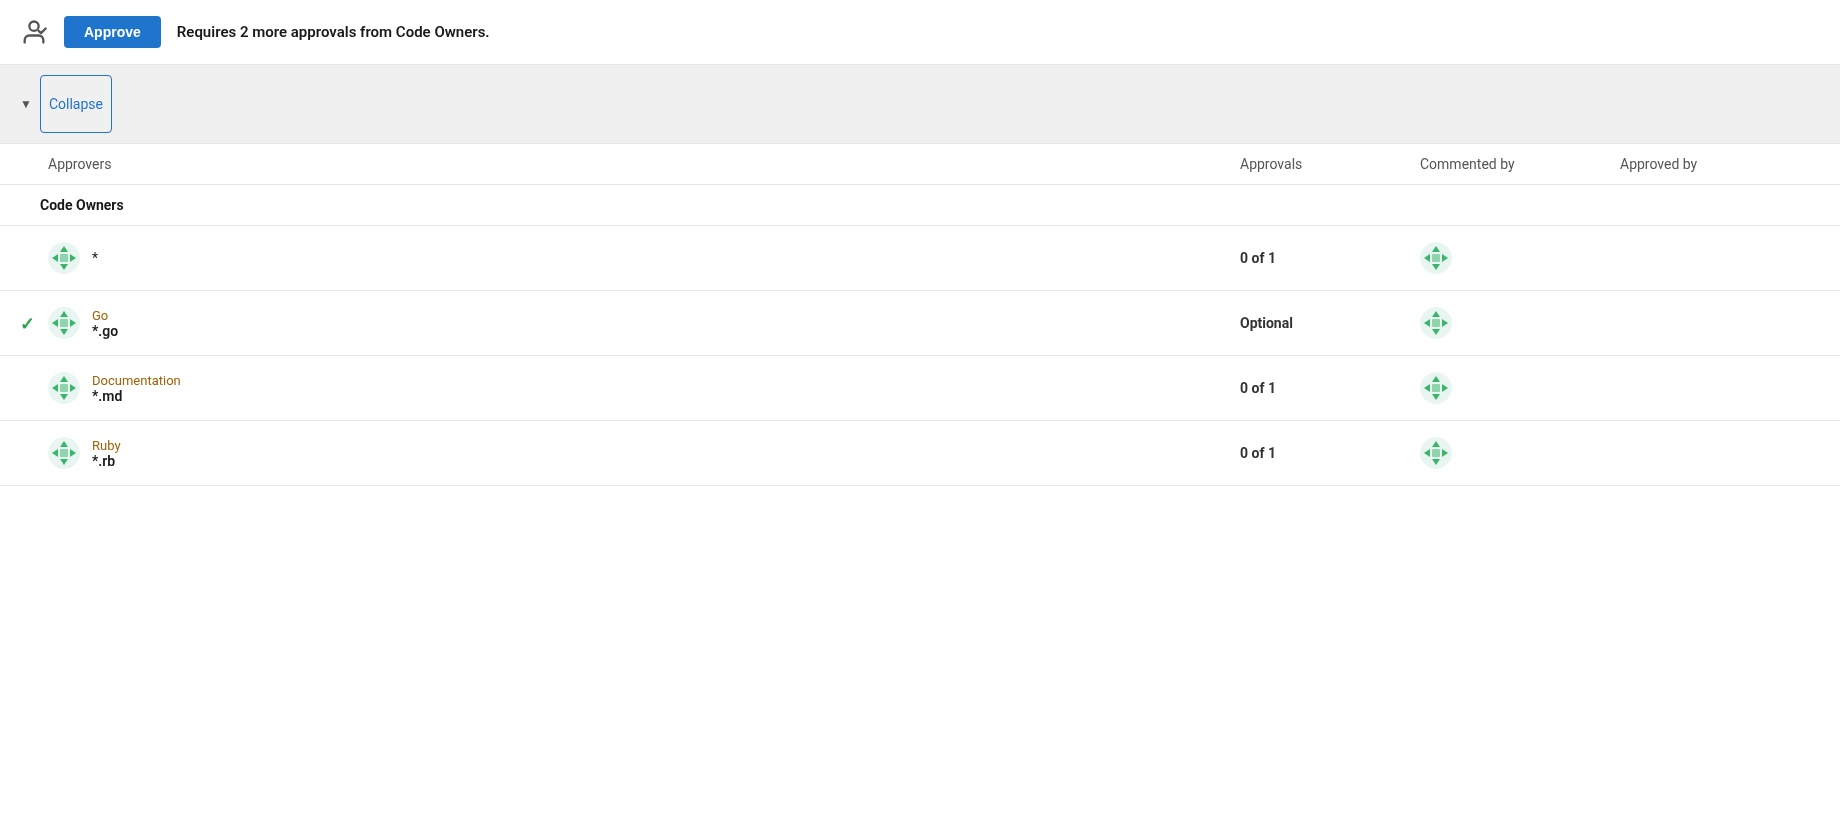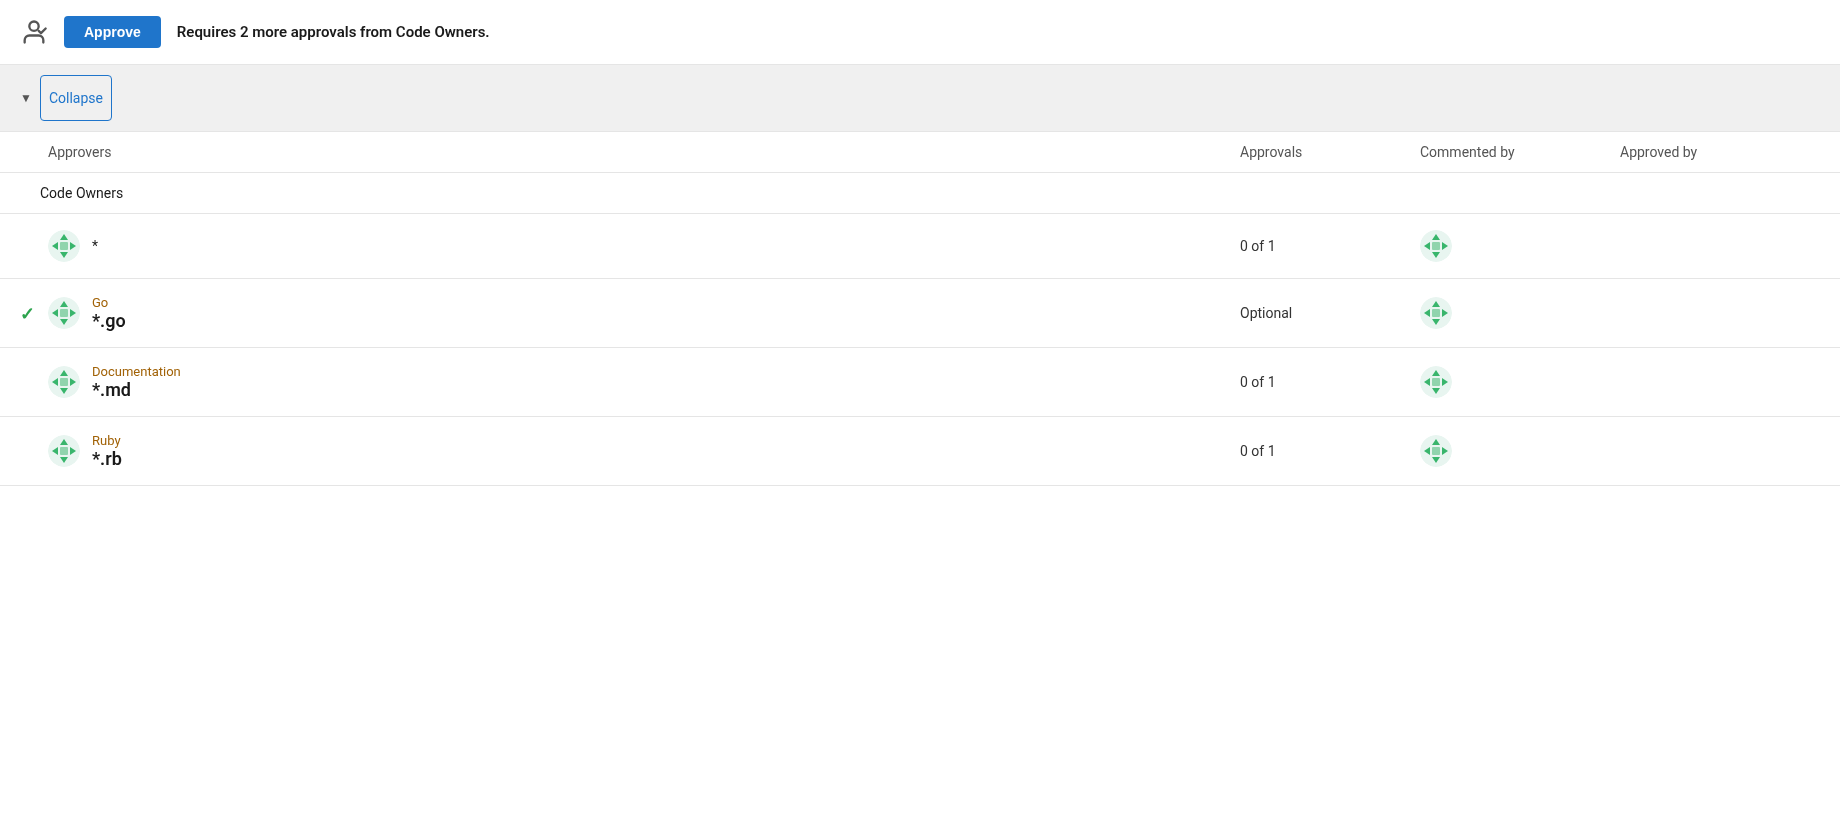--- a/index.html
+++ b/index.html
@@ -61,21 +61,21 @@
       color: #555;
       cursor: pointer;
     }
 
     .collapse-link {
       color: #1f75cb;
       text-decoration: none;
       font-size: 14px;
       border: 1px solid #1f75cb;
       border-radius: 4px;
-      padding: 14px 8px;
+      padding: 20px 8px;
       cursor: pointer;
     }
 
     .table-header {
       display: flex;
       align-items: flex-start;
       padding: 12px 20px;
       border-bottom: 1px solid #e5e5e5;
       background: #fff;
     }
@@ -105,21 +105,21 @@
       color: #555;
       font-weight: 400;
     }
 
     .section-title-row {
       padding: 12px 20px 12px 40px;
       border-bottom: 1px solid #e5e5e5;
     }
 
     .section-title {
-      font-weight: 400;
+      font-weight: 700;
       font-size: 14px;
       color: #1a1a1a;
     }
 
     .table-row {
       display: flex;
       align-items: center;
       padding: 16px 20px;
       border-bottom: 1px solid #e5e5e5;
     }
@@ -136,34 +136,35 @@
       display: flex;
       flex-direction: column;
     }
 
     .approver-category {
       font-size: 13px;
       color: #a16207;
     }
 
     .approver-pattern {
-      font-size: 18px;
+      font-size: 14px;
       font-weight: 600;
       color: #1a1a1a;
     }
 
     .approver-pattern-only {
       font-size: 14px;
       color: #1a1a1a;
     }
 
     .row-approvals {
       width: 180px;
       font-size: 14px;
       color: #333;
+      font-weight: bold;
     }
 
     .row-commented {
       width: 200px;
       display: flex;
       align-items: center;
       gap: 4px;
     }
 
     .row-approved {

